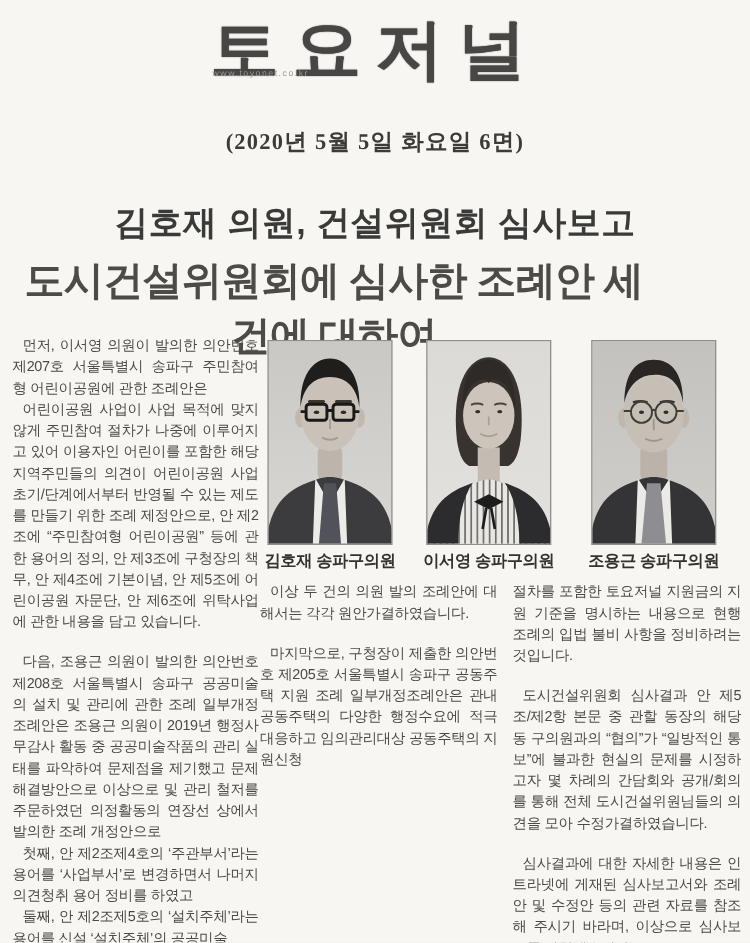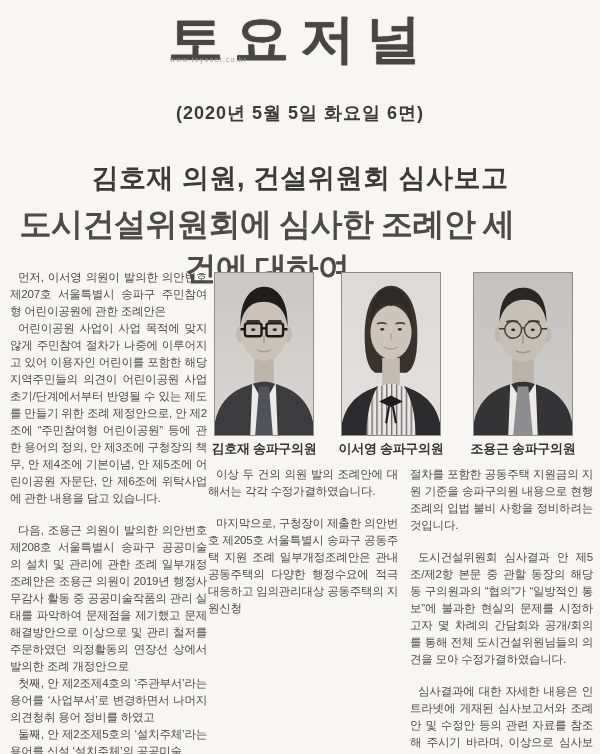--- a/index.html
+++ b/index.html
@@ -33,20 +33,21 @@
     position:absolute;top:56px;left:50%;
     transform:translateX(-130px);
     font-size:7px;letter-spacing:1.2px;color:#9a9894;
   }
   
   .dateline{
     position:absolute;top:101px;left:0;width:600px;
     text-align:center;
     font-size:18px;font-weight:600;letter-spacing:1px;
     color:#3c3b38;
+    font-family:Liberation Serif, serif;
   }
   
   .headline1{
     position:absolute;top:160px;left:0;width:600px;
     text-align:center;
     font-size:27px;font-weight:800;letter-spacing:.5px;
     color:#3a3a38;margin:0;
   }
   .headline2{
     position:absolute;top:198px;left:0;width:524px;
@@ -196,23 +197,23 @@
       </g>
       <path d="M50,63 L50,72 M43,79 Q50,82.5 57,79" stroke="#9f968b" stroke-width="1.5" fill="none"></path>
     </svg>
   </div>
 
   <div class="caption cap1">김호재 송파구의원</div>
   <div class="caption cap2">이서영 송파구의원</div>
   <div class="caption cap3">조용근 송파구의원</div>
 
   <div class="col col2">
-    <p class="indent">이상 두 건의 의원 발의 조례안에 대해서는 각각 수정가결하였습니다.</p>
+    <p class="indent">이상 두 건의 의원 발의 조례안에 대해서는 각각 원안가결하였습니다.</p>
     <p class="indent gap">마지막으로, 구청장이 제출한 의안번호 제205호 서울특별시 송파구 공동주택 지원 조례 일부개정조례안은 관내 공동주택의 다양한 행정수요에 적극 대응하고 임의관리대상 공동주택의 지원신청</p>
   </div>
 
   <div class="col col3">
-    <p>절차를 포함한 공동주택 지원금의 지원 기준을 송파구의원 내용으로 현행 조례의 입법 불비 사항을 정비하려는 것입니다.</p>
+    <p>절차를 포함한 토요저널 지원금의 지원 기준을 명시하는 내용으로 현행 조례의 입법 불비 사항을 정비하려는 것입니다.</p>
     <p class="indent gap">도시건설위원회 심사결과 안 제5조/제2항 본문 중 관할 동장의 해당 동 구의원과의 “협의”가 “일방적인 통보”에 불과한 현실의 문제를 시정하고자 몇 차례의 간담회와 공개/회의를 통해 전체 도시건설위원님들의 의견을 모아 수정가결하였습니다.</p>
     <p class="indent gap">심사결과에 대한 자세한 내용은 인트라넷에 게재된 심사보고서와 조례안 및 수정안 등의 관련 자료를 참조해 주시기 바라며, 이상으로 심사보고를 마치겠습니다.</p>
   </div>
 
 </div>
 
 </body></html>

